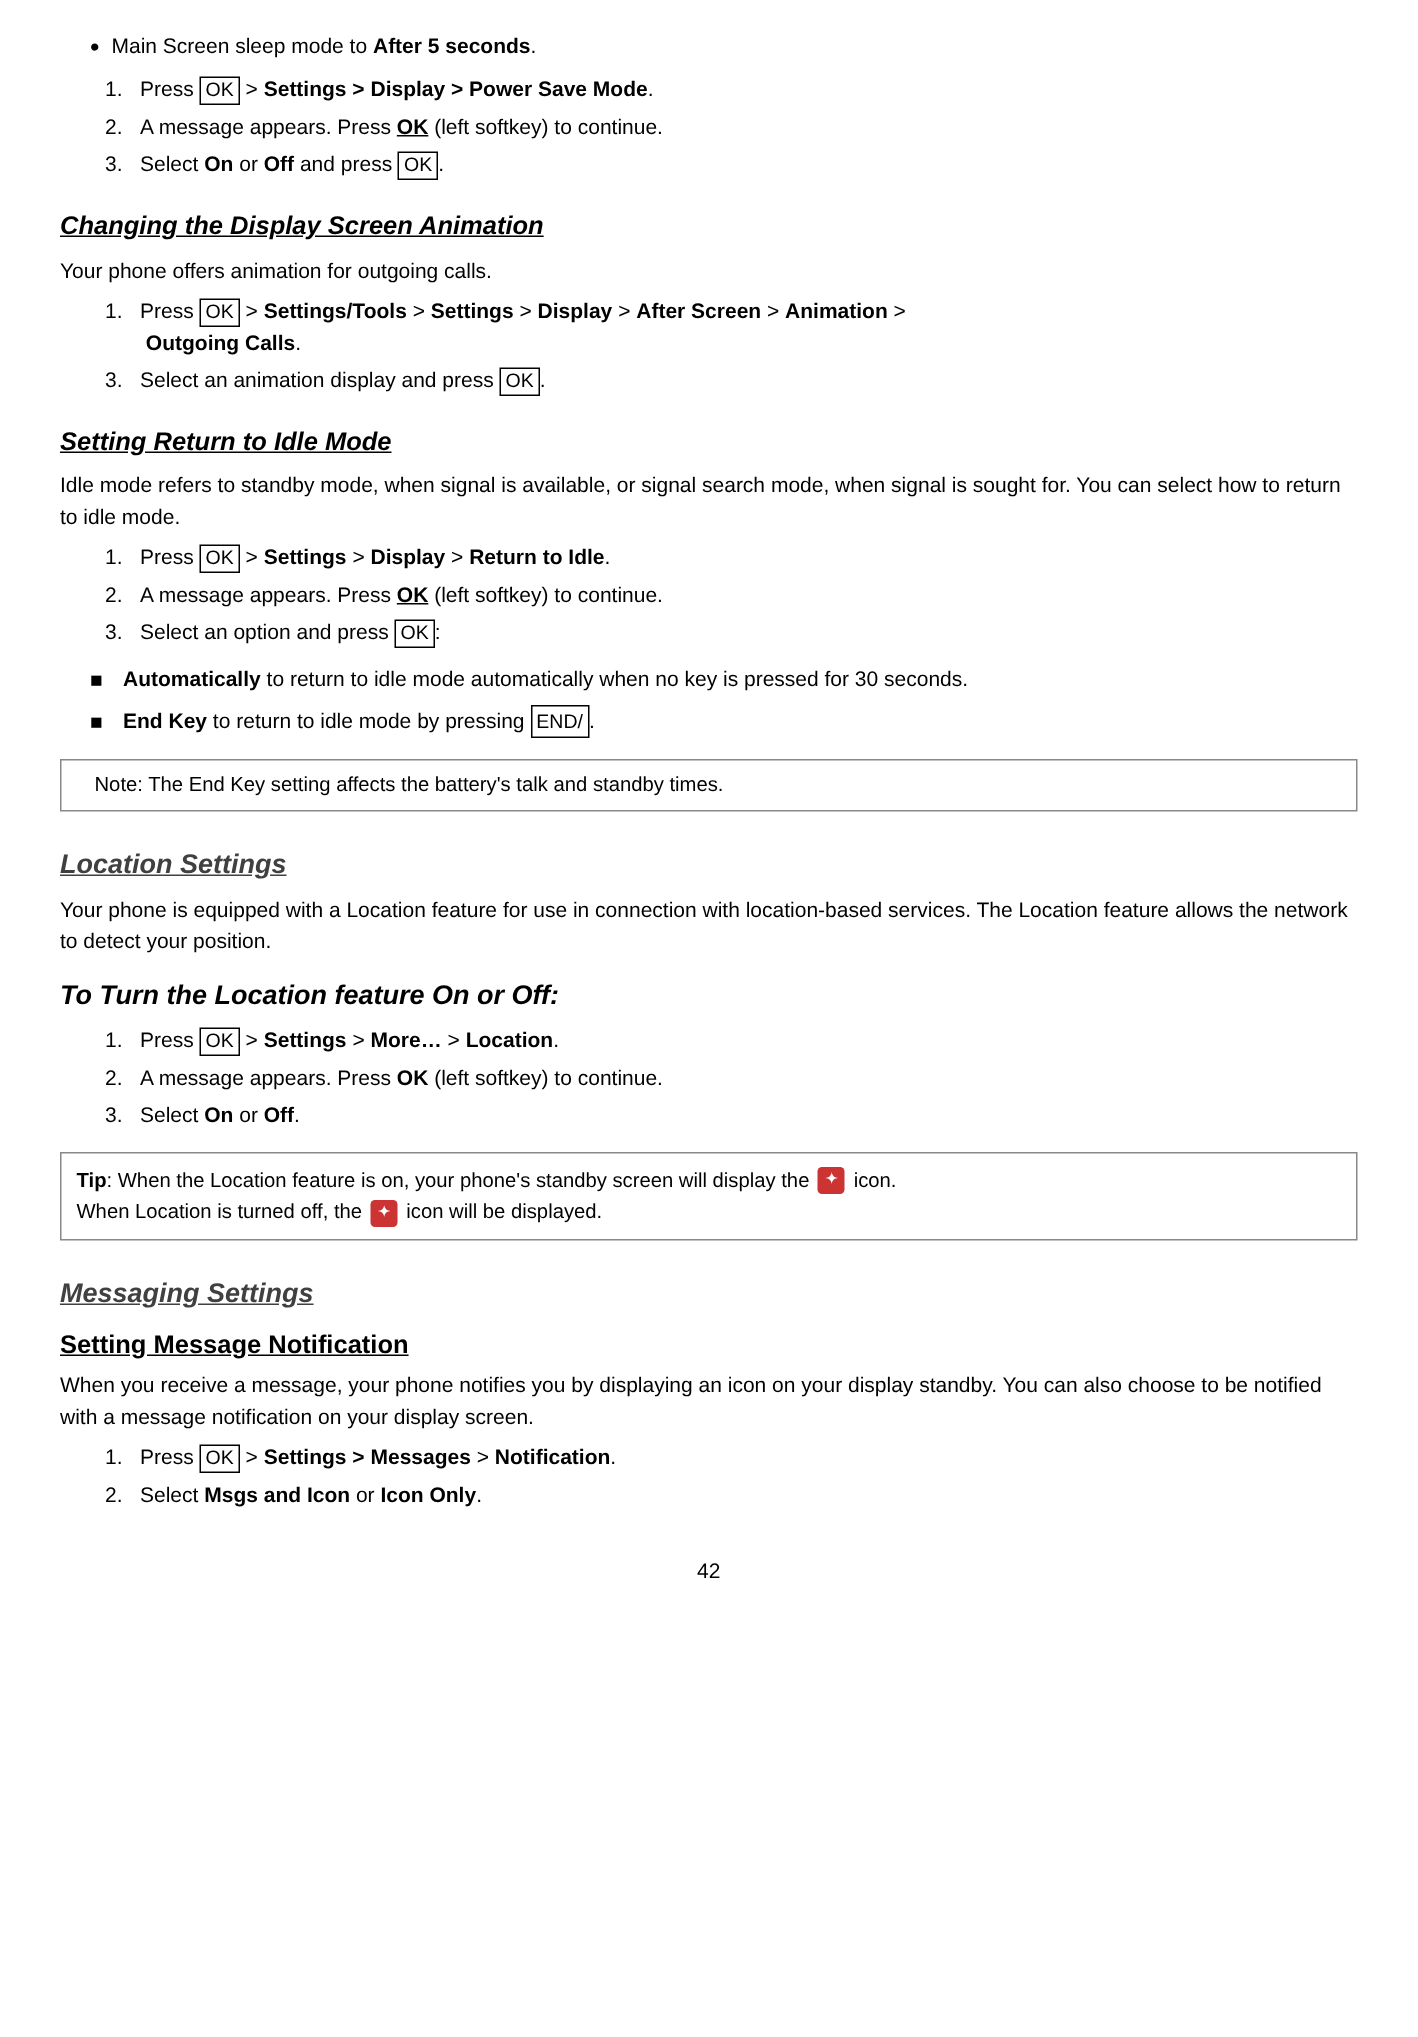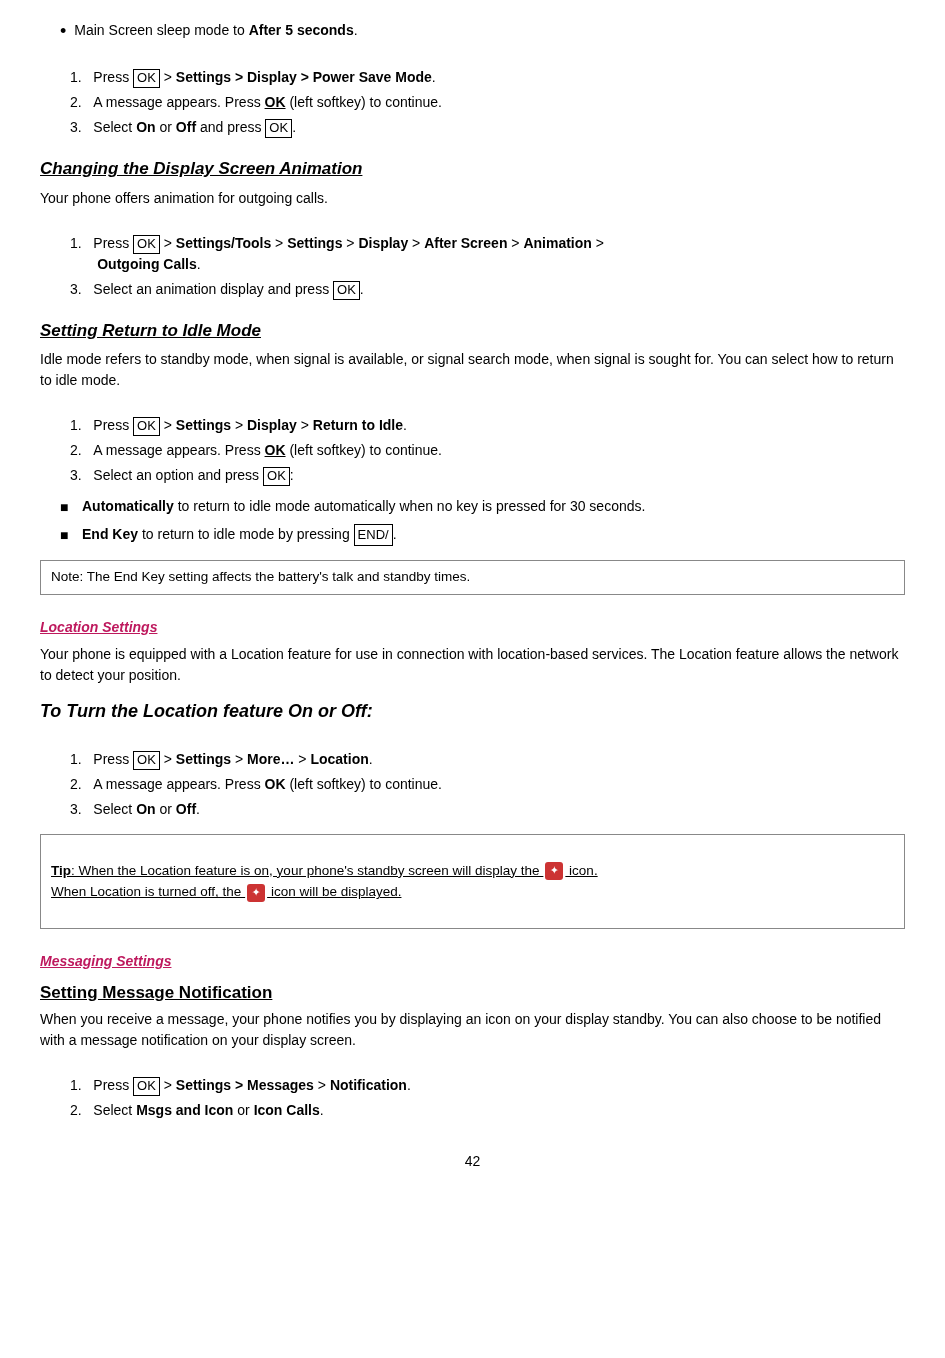--- a/index.html
+++ b/index.html
@@ -12,38 +12,38 @@
       padding: 20px 40px 40px 40px;
       line-height: 1.5;
     }
     .bullet-point {
       display: flex;
       margin-bottom: 6px;
       padding-left: 20px;
     }
     .bullet-point .bullet { margin-right: 8px; font-size: 18px; line-height: 1.3; }
     .ordered-list {
-      margin: 24px 0 10px 30px;
+      margin: 6px 0 10px 30px;
     }
     .ordered-list .list-item {
       margin-bottom: 4px;
     }
     .section-heading-italic {
       font-style: italic;
       font-weight: bold;
       font-size: 17px;
       text-decoration: underline;
       margin: 18px 0 6px 0;
     }
     .section-heading-large {
       font-style: italic;
       font-weight: bold;
-      font-size: 14px;
+      font-size: 18px;
       text-decoration: underline;
-      color: #be185d;
+      color: #404040;
       margin: 22px 0 6px 0;
     }
     .section-heading-sub {
       font-weight: bold;
       font-size: 17px;
       text-decoration: underline;
       margin: 8px 0 4px 0;
     }
     .ok-box {
       display: inline-block;
@@ -56,31 +56,30 @@
     .end-box {
       display: inline-block;
       border: 1px solid #000;
       padding: 0 3px;
       font-size: 13px;
       font-weight: normal;
       text-align: right;
     }
     .note-box {
       border: 1px solid #888;
-      padding: 6px 10px;
+      padding: 6px 22px;
       margin: 14px 0;
       font-size: 13.5px;
     }
     .tip-box {
       border: 1px solid #888;
-      padding: 25px 10px;
+      padding: 7px 10px;
       margin: 14px 0;
       font-size: 13.5px;
       line-height: 1.6;
-      text-decoration: underline;
     }
     .tip-box b { font-weight: bold; }
     .sub-bullets {
       margin: 6px 0 6px 20px;
     }
     .sub-bullet-item {
       display: flex;
       margin-bottom: 6px;
     }
     .sub-bullet-sq {
@@ -213,19 +212,19 @@
 
 <div class="section-heading-large">Messaging Settings</div>
 <div class="section-heading-sub">Setting Message Notification</div>
 <p>When you receive a message, your phone notifies you by displaying an icon on your display standby. You can also choose to be notified with a message notification on your display screen.</p>
 
 <div class="ordered-list">
   <div class="list-item">
     1.&nbsp;&nbsp;&nbsp;Press <span class="ok-box">OK</span> &gt; <strong>Settings &gt; Messages</strong> &gt; <strong>Notification</strong>.
   </div>
   <div class="list-item">
-    2.&nbsp;&nbsp;&nbsp;Select <strong>Msgs and Icon</strong> or <strong>Icon Calls</strong>.
+    2.&nbsp;&nbsp;&nbsp;Select <strong>Msgs and Icon</strong> or <strong>Icon Only</strong>.
   </div>
 </div>
 
 <div class="page-number">
   <span>42</span>
 </div>
 
 </body></html>

